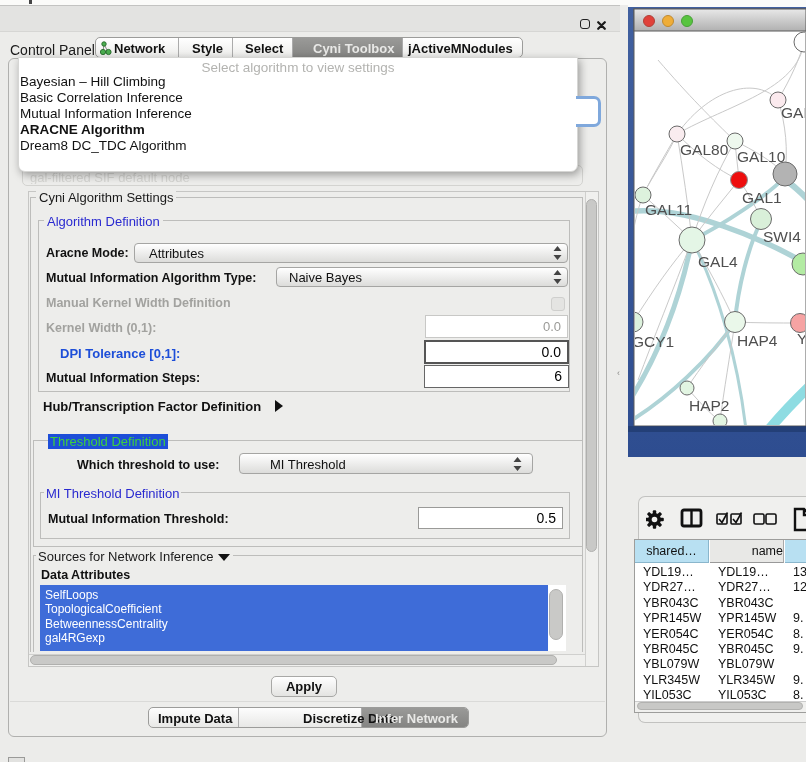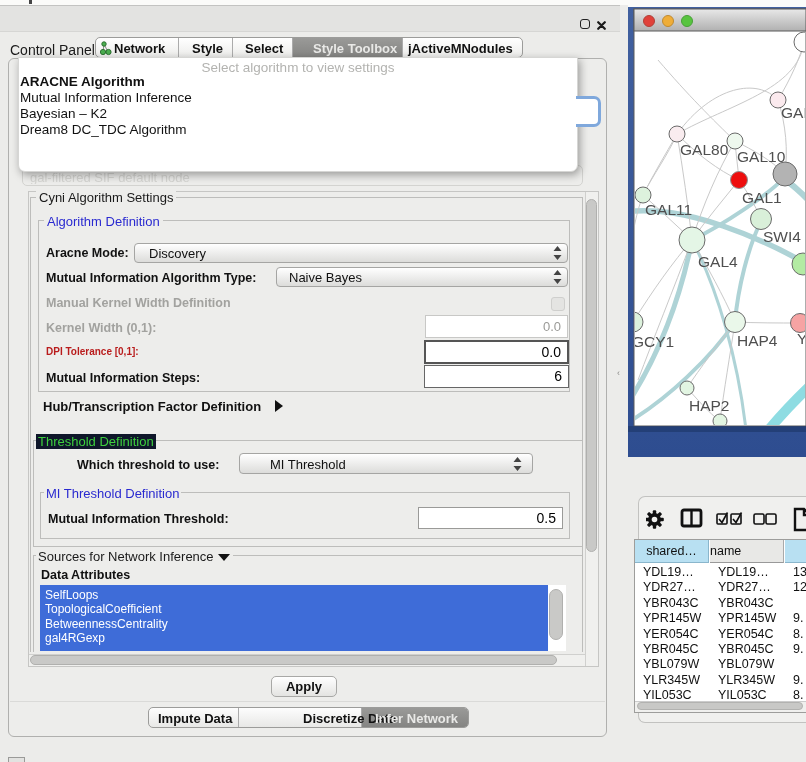--- a/index.html
+++ b/index.html
@@ -27,21 +27,21 @@
 <div class="abs" style="left:8px;top:58px;width:599px;height:679px;background:#ededeb;border:1px solid #b0b0ae;border-radius:6px;"></div>
 
 <div class="abs" style="left:95px;top:37px;width:428px;height:21px;border:1px solid #9c9c9a;border-radius:5px;background:linear-gradient(#ffffff,#ececea);overflow:hidden;font-size:13px;font-weight:600;color:#111;">
   <div class="abs" style="left:0;top:0;width:83px;height:21px;border-right:1px solid #ababab;"></div>
   <div class="abs" style="left:83px;top:0;width:54px;height:21px;border-right:1px solid #ababab;"></div>
   <div class="abs" style="left:137px;top:0;width:60px;height:21px;border-right:1px solid #ababab;"></div>
   <div class="abs" style="left:197px;top:0;width:110px;height:21px;background:linear-gradient(#9a9a98,#828280);border-right:1px solid #ababab;"></div>
   <div class="abs" style="left:18px;top:3px;">Network</div>
   <div class="abs" style="left:96px;top:3px;">Style</div>
   <div class="abs" style="left:149px;top:3px;">Select</div>
-  <div class="abs" style="left:217px;top:3px;color:#e9e9e7;">Style Toolbox</div>
+  <div class="abs" style="left:217px;top:3px;color:#e9e9e7;">Cyni Toolbox</div>
   <div class="abs" style="left:312px;top:3px;">jActiveMNodules</div>
 
   <svg class="abs" style="left:4px;top:3px;" width="13" height="15" viewBox="0 0 13 15">
     <path d="M4 3 L3 11 M4 3 L8 11" stroke="#888" stroke-width="1"></path>
     <circle cx="4" cy="3" r="2.2" fill="#4caf50" stroke="#2d7031"></circle>
     <circle cx="3" cy="11" r="2.6" fill="#4caf50" stroke="#2d7031"></circle>
     <circle cx="8.5" cy="11" r="2.6" fill="#4caf50" stroke="#2d7031"></circle>
   </svg>
 </div>
 
@@ -53,25 +53,25 @@
 <div class="abs" style="left:30px;top:197px;width:553px;height:455px;border:1px solid #bdbdbb;border-bottom:none;"></div>
 <div class="abs" style="left:36px;top:190px;background:#ededeb;padding:0 3px;font-size:13px;color:#1a1a1a;">Cyni Algorithm Settings</div>
 
 <div class="abs" style="left:38px;top:220px;width:532px;height:172px;border:1px solid #bdbdbb;"></div>
 <div class="abs" style="left:44px;top:214px;background:#ededeb;padding:0 3px;font-size:13px;color:#2a2ad0;">Algorithm Definition</div>
 
 <div class="abs" style="left:46px;top:246px;font-size:12.5px;font-weight:bold;color:#111;">Aracne Mode:</div>
 <div class="abs" style="left:46px;top:271px;font-size:12.5px;font-weight:bold;color:#111;">Mutual Information Algorithm Type:</div>
 <div class="abs" style="left:46px;top:296px;font-size:12.5px;font-weight:bold;color:#a2a29f;">Manual Kernel Width Definition</div>
 <div class="abs" style="left:46px;top:321px;font-size:12.5px;font-weight:bold;color:#a2a29f;">Kernel Width (0,1):</div>
-<div class="abs" style="left:46px;top:346px;font-size:10px;font-weight:bold;color:#b91c1c;">DPI Tolerance [0,1]:</div>
+<div class="abs" style="left:60px;top:346px;font-size:13px;font-weight:bold;color:#1d4ed8;">DPI Tolerance [0,1]:</div>
 <div class="abs" style="left:46px;top:371px;font-size:12.5px;font-weight:bold;color:#111;">Mutual Information Steps:</div>
 
 <div class="combo abs" style="left:134px;top:243px;width:434px;height:20px;"></div>
-<div class="abs" style="left:149px;top:246px;font-size:13px;color:#111;">Discovery</div>
+<div class="abs" style="left:149px;top:246px;font-size:13px;color:#111;">Attributes</div>
 <svg class="abs" style="left:553px;top:246px;" width="9" height="14" viewBox="0 0 9 14">
     <path d="M4.5 0 L8.5 5 L0.5 5 Z M4.5 14 L8.5 9 L0.5 9 Z" fill="#444"></path>
   </svg>
 <div class="combo abs" style="left:276px;top:267px;width:292px;height:20px;"></div>
 <div class="abs" style="left:289px;top:270px;font-size:13px;color:#111;">Naive Bayes</div>
 <svg class="abs" style="left:553px;top:270px;" width="9" height="14" viewBox="0 0 9 14">
     <path d="M4.5 0 L8.5 5 L0.5 5 Z M4.5 14 L8.5 9 L0.5 9 Z" fill="#444"></path>
   </svg>
 
 <div class="abs" style="left:551px;top:297px;width:14px;height:14px;background:#e4e4e2;border:1px solid #cfcfcd;border-radius:3px;"></div>
@@ -79,21 +79,21 @@
 <div class="abs" style="left:425px;top:315px;width:143px;height:23px;background:#fff;border:1px solid #c8c8c6;font-size:13px;color:#9a9a97;text-align:right;padding:3px 6px 0 0;">0.0</div>
 <div class="abs" style="left:424px;top:340px;width:145px;height:24px;background:#fff;border:2px solid #555;font-size:14px;color:#000;text-align:right;padding:2px 6px 0 0;">0.0</div>
 <div class="abs" style="left:424px;top:365px;width:145px;height:23px;background:#fff;border:1.5px solid #666;font-size:14px;color:#000;text-align:right;padding:2px 6px 0 0;">6</div>
 
 <div class="abs" style="left:43px;top:399px;font-size:13px;font-weight:bold;color:#111;">Hub/Transcription Factor Definition</div>
 <svg class="abs" style="left:273px;top:399px;" width="12" height="14" viewBox="0 0 12 14">
     <path d="M2 1 L10 7 L2 13 Z" fill="#111"></path>
   </svg>
 
 <div class="abs" style="left:33px;top:440px;width:550px;height:107px;border:1px solid #bdbdbb;"></div>
-<div class="abs" style="left:36px;top:434px;background:#0f172a;padding:0 2px;font-size:13px;color:#3ecf3e;">Threshold Definition</div>
+<div class="abs" style="left:48px;top:434px;background:#1d4ed8;padding:0 2px;font-size:13px;color:#3ecf3e;">Threshold Definition</div>
 
 <div class="abs" style="left:77px;top:458px;font-size:12.5px;font-weight:bold;color:#111;">Which threshold to use:</div>
 <div class="combo abs" style="left:239px;top:453px;width:294px;height:21px;"></div>
 <div class="abs" style="left:270px;top:457px;font-size:13px;color:#111;">MI Threshold</div>
 <svg class="abs" style="left:513px;top:457px;" width="9" height="14" viewBox="0 0 9 14">
     <path d="M4.5 0 L8.5 5 L0.5 5 Z M4.5 14 L8.5 9 L0.5 9 Z" fill="#444"></path>
   </svg>
 
 <div class="abs" style="left:40px;top:492px;width:530px;height:47px;border:1px solid #bdbdbb;"></div>
 <div class="abs" style="left:44px;top:486px;background:#ededeb;padding:0 2px;font-size:13px;color:#2a2ad0;">MI Threshold Definition</div>
@@ -125,23 +125,24 @@
   <div class="abs" style="left:0;top:0;width:90px;height:21px;border-right:1px solid #ababab;"></div>
   <div class="abs" style="left:90px;top:0;width:123px;height:21px;border-right:1px solid #ababab;"></div>
   <div class="abs" style="left:213px;top:0;width:108px;height:21px;background:linear-gradient(#9a9a98,#828280);"></div>
   <div class="abs" style="left:9px;top:3px;">Impute Data</div>
   <div class="abs" style="left:106px;top:3px;margin-left:48px;">Discretize Data</div>
   <div class="abs" style="left:226px;top:3px;color:#e9e9e7;">Infer Network</div>
 </div>
 
 <div class="abs" style="left:18px;top:57px;width:560px;height:115px;background:#fff;border:1px solid #d6d6d4;border-radius:0 0 7px 7px;box-shadow:2px 3px 8px rgba(0,0,0,0.35);font-size:13.5px;color:#111;">
   <div style="height:16px;text-align:center;color:#b3b3b0;padding-top:2px;">Select algorithm to view settings</div>
+  <div style="height:16px;padding-left:1px;">Bayesian – Hill Climbing</div>
+  <div style="height:16px;padding-left:1px;">Basic Correlation Inference</div>
+  <div style="height:16px;padding-left:1px;">Mutual Information Inference</div>
   <div style="height:16px;padding-left:1px;font-weight:bold;">ARACNE Algorithm</div>
-  <div style="height:16px;padding-left:1px;">Mutual Information Inference</div>
-  <div style="height:16px;padding-left:1px;">Bayesian – K2</div>
   <div style="height:16px;padding-left:1px;">Dream8 DC_TDC Algorithm</div>
 </div>
 
 <div class="abs" style="left:576px;top:96px;width:25px;height:31px;background:#fff;border:3px solid #7fa8dc;border-left:none;border-radius:0 7px 7px 0;"></div>
 
 <div class="abs" style="left:8px;top:757px;width:17px;height:10px;background:#e2e2e0;border:1px solid #9a9a98;"></div>
 
 <div class="abs" style="left:617px;top:368px;width:6px;height:9px;color:#8a8a88;font-size:9px;">‹</div>
 
 <svg class="abs" style="left:628px;top:0;" width="178" height="457" viewBox="0 0 178 457">
@@ -282,21 +283,21 @@
         <rect x="120" y="9" width="10" height="10" rx="1.5"></rect>
       </g>
 
       <path d="M149 4 L158 4 L164 10 L164 25 L149 25 Z M158 4 L158 10 L164 10" fill="none" stroke="#111" stroke-width="2.4"></path>
     </g>
   </svg>
 
   <div class="abs" style="left:6px;top:82px;width:172px;height:174px;background:#fff;border:1px solid #9d9d9b;border-right:none;overflow:hidden;font-size:12.5px;color:#111;">
 
     <div class="abs" style="left:0;top:0;width:74px;height:23px;background:#b8e0f2;border-right:1px solid #8ab6cc;border-bottom:1px solid #8ab6cc;text-align:center;padding-top:4px;">shared…</div>
-    <div class="abs" style="left:75px;top:0;width:74px;height:23px;background:#e8e8e6;border-right:1px solid #aaa;border-bottom:1px solid #999;text-align:left;padding-top:4px;">name</div>
+    <div class="abs" style="left:75px;top:0;width:74px;height:23px;background:#e8e8e6;border-right:1px solid #aaa;border-bottom:1px solid #999;text-align:right;padding-top:4px;">name</div>
     <div class="abs" style="left:150px;top:0;width:28px;height:23px;background:#b8e0f2;border-bottom:1px solid #8ab6cc;"></div>
 
     <div class="abs" style="left:8px;top:25px;line-height:15.4px;">YDL19…<br>YDR27…<br>YBR043C<br>YPR145W<br>YER054C<br>YBR045C<br>YBL079W<br>YLR345W<br>YIL053C</div>
     <div class="abs" style="left:83px;top:25px;line-height:15.4px;">YDL19…<br>YDR27…<br>YBR043C<br>YPR145W<br>YER054C<br>YBR045C<br>YBL079W<br>YLR345W<br>YIL053C</div>
     <div class="abs" style="left:158px;top:25px;line-height:15.4px;">13<br>12<br><br>9.<br>8.<br>9.<br><br>9.<br>8.</div>
 
     <div class="abs" style="left:0;top:161px;width:178px;height:13px;background:#f0f0ee;border-top:1px solid #ccc;"></div>
     <div class="abs" style="left:2px;top:162px;width:166px;height:8px;background:#c8c8c6;border:1px solid #b2b2b0;border-radius:5px;"></div>
   </div>
 </div>

